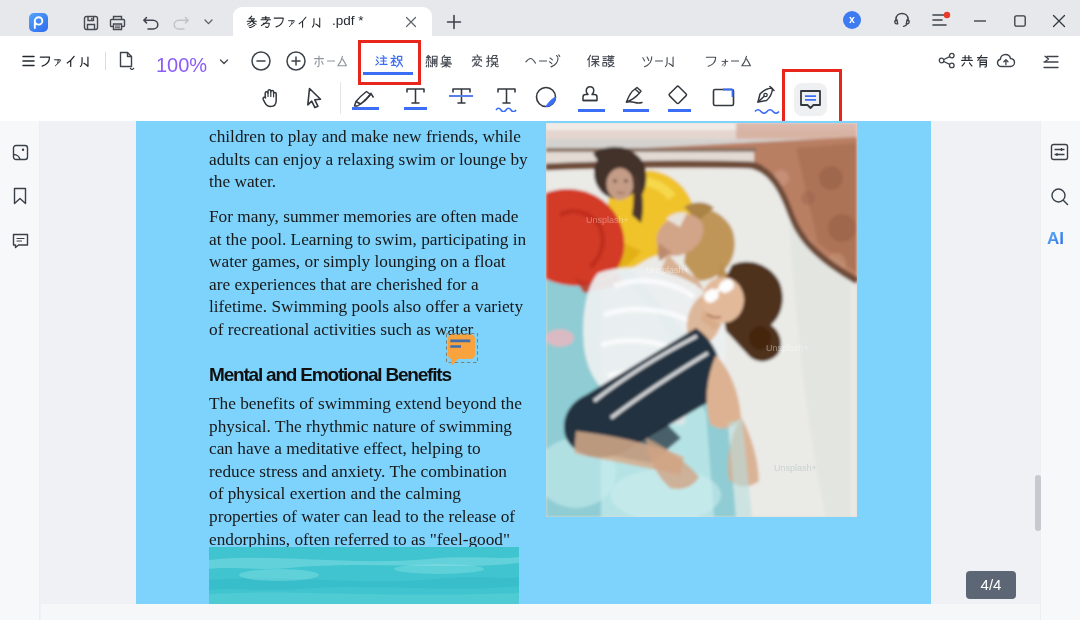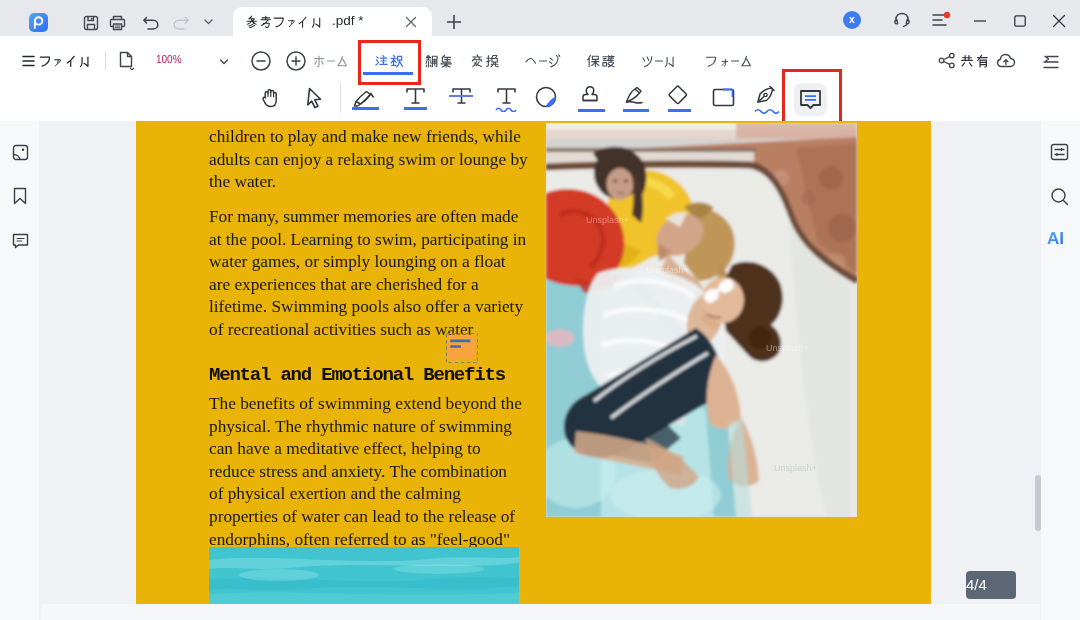--- a/index.html
+++ b/index.html
@@ -99,21 +99,21 @@
       <svg width="13.8" height="13.8" viewBox="0 0 15 15" style="vertical-align:top;margin-top:0px">
         <path d="M4.4,3.8 V9.2 C4.4,11.4 3.9,12.7 2.6,13.5 M10.8,3.3 V13.4 M10.8,13.4 C9.4,12.1 8,11 6.4,10.1" fill="none" stroke="#1e2228" stroke-width="1.3" stroke-linecap="round" stroke-linejoin="round"></path>
       </svg>
     </span></div>
 <div class="abs" style="left:105px;top:52px;width:1px;height:18px;background:#d9dce0"></div>
 <svg width="17" height="19" viewBox="0 0 17 19" style="position:absolute;left:118px;top:51px" fill="none">
     <path d="M2.5,1.5 H9.5 L13.5,5.5 V15.5 H2.5 Z" stroke="#3e434b" stroke-width="1.4" stroke-linejoin="round"></path>
     <path d="M9.5,1.5 V5.5 H13.5" stroke="#3e434b" stroke-width="1.4" stroke-linejoin="round"></path>
     <path d="M12,17 l2,2 2,-2" stroke="#3e434b" stroke-width="1.2" fill="none"></path>
   </svg>
-<div class="abs" style="left:156px;top:54px;font-size:10px;color:#be185d">100%</div>
+<div class="abs" style="left:156px;top:54px;font-size:20px;color:#8b5cf6">100%</div>
 <svg width="10" height="6" viewBox="0 0 10 6" style="position:absolute;left:219px;top:59px" fill="none">
     <path d="M1.5,1 L5,4.6 L8.5,1" stroke="#4a4f57" stroke-width="1.4" stroke-linecap="round" stroke-linejoin="round"></path>
   </svg>
 <svg width="22" height="22" viewBox="0 0 22 22" style="position:absolute;left:250px;top:50px" fill="none">
     <circle cx="11" cy="11" r="9" stroke="#3e434b" stroke-width="1.5"></circle>
     <path d="M7,11 H15" stroke="#3e434b" stroke-width="1.5" stroke-linecap="round"></path>
   </svg>
 <svg width="22" height="22" viewBox="0 0 22 22" style="position:absolute;left:285px;top:50px" fill="none">
     <circle cx="11" cy="11" r="9" stroke="#3e434b" stroke-width="1.5"></circle>
     <path d="M7,11 H15 M11,7 V15" stroke="#3e434b" stroke-width="1.5" stroke-linecap="round"></path>
@@ -312,25 +312,25 @@
 <svg width="26" height="20" viewBox="0 0 26 20" style="position:absolute;left:1046px;top:228px">
     <defs>
       <linearGradient id="ai" x1="0" y1="0" x2="1" y2="1">
         <stop offset="0" stop-color="#62b8f6"></stop>
         <stop offset="1" stop-color="#2d66ea"></stop>
       </linearGradient>
     </defs>
     <text x="1" y="16" font-family="Liberation Sans" font-weight="bold" font-size="17" fill="url(#ai)">AI</text>
   </svg>
 <div class="abs" style="left:1035px;top:475px;width:6px;height:56px;border-radius:3px;background:#c6cad0"></div>
-<div class="abs" style="left:136px;top:121px;width:795px;height:483px;background:#eab308;overflow:hidden" id="page">
+<div class="abs" style="left:136px;top:121px;width:795px;height:483px;background:#7dd3fc;overflow:hidden" id="page">
 <div class="abs" style="left:73px;top:-20px;font-family:'Liberation Serif',serif;font-size:17.3px;line-height:22.6px;color:#181818">provide a fun, social space for</div>
 <div class="abs" style="left:73px;top:5px;width:340px;font-family:'Liberation Serif',serif;font-size:17.3px;line-height:22.6px;color:#181818">children to play and make new friends, while<br>adults can enjoy a relaxing swim or lounge by<br>the water.</div>
 <div class="abs" style="left:73px;top:85px;width:340px;font-family:'Liberation Serif',serif;font-size:17.3px;line-height:22.6px;color:#181818">For many, summer memories are often made<br>at the pool. Learning to swim, participating in<br>water games, or simply lounging on a float<br>are experiences that are cherished for a<br>lifetime. Swimming pools also offer a variety<br>of recreational activities such as water</div>
-<div class="abs" style="left:73px;top:243px;font-family:Liberation Mono, monospace;font-size:19px;font-weight:bold;color:#101010;letter-spacing:-1.2px">Mental and Emotional Benefits</div>
+<div class="abs" style="left:73px;top:243px;font-family:Liberation Sans, sans-serif;font-size:19px;font-weight:bold;color:#101010;letter-spacing:-1.2px">Mental and Emotional Benefits</div>
 <div class="abs" style="left:73px;top:272px;width:340px;font-family:'Liberation Serif',serif;font-size:17.3px;line-height:22.6px;color:#181818">The benefits of swimming extend beyond the<br>physical. The rhythmic nature of swimming<br>can have a meditative effect, helping to<br>reduce stress and anxiety. The combination<br>of physical exertion and the calming<br>properties of water can lead to the release of<br>endorphins, often referred to as "feel-good"</div>
 <svg width="310" height="57" viewBox="0 0 310 57" style="position:absolute;left:73px;top:426px" preserveAspectRatio="none">
       <rect width="310" height="57" fill="#40c4cf"></rect>
       <path d="M0,13 C60,6 140,19 220,12 C260,8 290,13 310,10 L310,16 C240,24 150,13 80,21 C50,24 20,19 0,22 Z" fill="#8ce2e6" opacity="0.45"></path>
       <path d="M0,33 C70,27 150,39 230,32 C270,28 295,33 310,30 L310,39 C240,46 160,36 90,42 C55,45 25,40 0,43 Z" fill="#2cb2c0" opacity="0.35"></path>
       <path d="M0,47 C80,42 170,51 310,46 V57 H0 Z" fill="#5cd2d8" opacity="0.5"></path>
       <ellipse cx="70" cy="28" rx="40" ry="6" fill="#9fe8ea" opacity="0.35"></ellipse>
       <ellipse cx="230" cy="22" rx="45" ry="5" fill="#a5eaec" opacity="0.3"></ellipse>
     </svg>
 </div>
@@ -412,13 +412,13 @@
     <text x="100" y="150" font-family="Liberation Sans" font-size="9" fill="#ffffff" opacity="0.45">Unsplash+</text>
 <text x="220" y="228" font-family="Liberation Sans" font-size="9" fill="#ffffff" opacity="0.4">Unsplash+</text>
 <text x="228" y="348" font-family="Liberation Sans" font-size="9" fill="#9ab0b0" opacity="0.4">Unsplash+</text>
 <text x="40" y="100" font-family="Liberation Sans" font-size="9" fill="#ffffff" opacity="0.35">Unsplash+</text>
 </svg>
 <svg width="36" height="36" viewBox="0 0 36 36" style="position:absolute;left:444px;top:331px">
 <rect x="2.5" y="2.5" width="31" height="29" fill="none" stroke="#7e8379" stroke-width="1.1" stroke-dasharray="3.5,2.6"></rect>
 <path d="M8,3.5 H27 C29.2,3.5 31,5.3 31,7.5 V24 C31,26.2 29.2,28 27,28 H14 L9,33.5 C8.2,34.3 7,33.8 7,32.7 V28 C5.3,27.5 4,25.9 4,24 V7.5 C4,5.3 5.8,3.5 8,3.5 Z" fill="#f8a33d"></path>
 <path d="M6.3,9.8 H26.3 M6.3,15.5 H17" stroke="#3f6dae" stroke-width="2.7"></path>
 </svg>
-<div class="abs" style="left:966px;top:571px;width:50px;height:28px;background:#5c6675;border-radius:4px;color:#fff;font-size:15px;line-height:28px">4/4</div>
+<div class="abs" style="left:966px;top:571px;width:50px;height:28px;background:#5c6675;border-radius:4px;color:#fff;font-size:15px;text-align:center;line-height:28px">4/4</div>
 <div class="abs" style="left:41px;top:604px;width:999px;height:16px;background:#f6f7f9"></div>
 </body></html>

